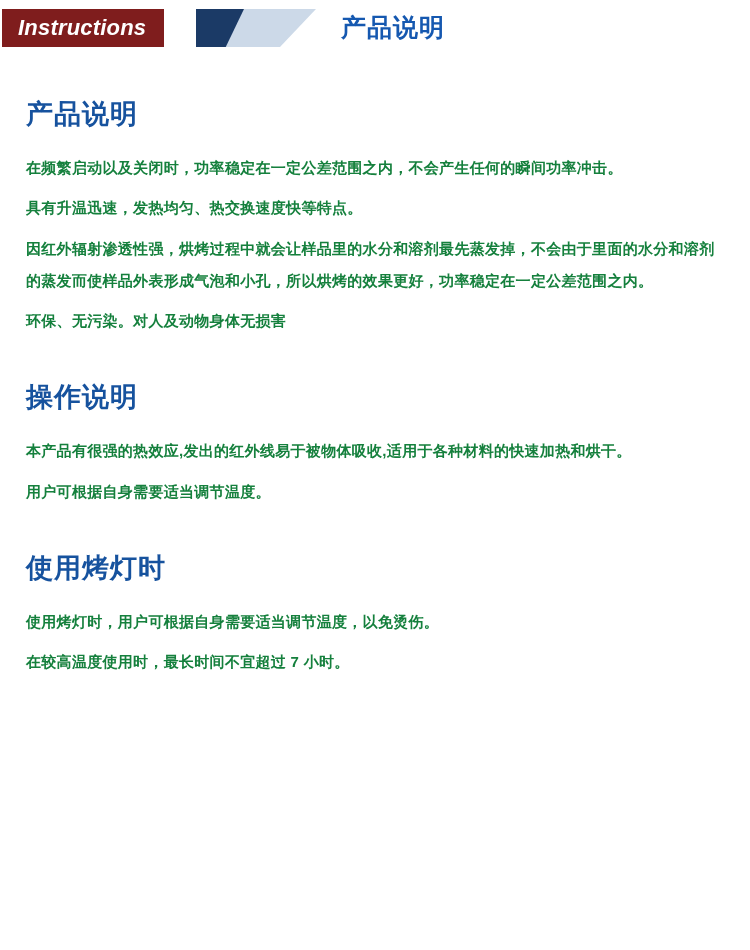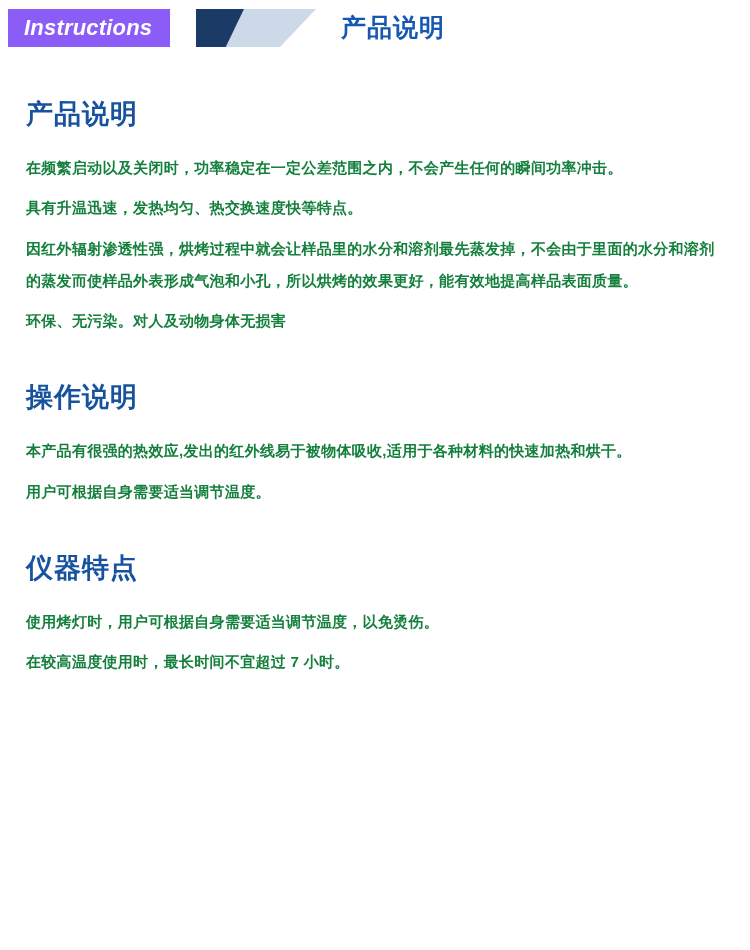--- a/index.html
+++ b/index.html
@@ -18,25 +18,25 @@
   
   .header {
     position: relative;
     width: 750px;
     height: 58px;
     background: #ffffff;
     overflow: hidden;
   }
   .header-tab {
     position: absolute;
-    left: 8px;
+    left: 2px;
     top: 9px;
     height: 38px;
     padding: 0 18px 0 16px;
-    background: #8b5cf6;
+    background: #7f1d1d;
     display: flex;
     align-items: center;
     z-index: 3;
   }
   .header-tab-label {
     color: #ffffff;
     font-size: 22px;
     font-weight: bold;
     font-style: italic;
     letter-spacing: 0.2px;
@@ -119,29 +119,29 @@
   </div>
   <div class="header-title">产品说明</div>
 </div>
 
 <div class="content">
 
   <div class="section">
     <h2 class="section-heading">产品说明</h2>
     <p class="para">在频繁启动以及关闭时，功率稳定在一定公差范围之内，不会产生任何的瞬间功率冲击。</p>
     <p class="para">具有升温迅速，发热均匀、热交换速度快等特点。</p>
-    <p class="para">因红外辐射渗透性强，烘烤过程中就会让样品里的水分和溶剂最先蒸发掉，不会由于里面的水分和溶剂的蒸发而使样品外表形成气泡和小孔，所以烘烤的效果更好，能有效地提高样品表面质量。</p>
+    <p class="para">因红外辐射渗透性强，烘烤过程中就会让样品里的水分和溶剂最先蒸发掉，不会由于里面的水分和溶剂的蒸发而使样品外表形成气泡和小孔，所以烘烤的效果更好，功率稳定在一定公差范围之内。</p>
     <p class="para">环保、无污染。对人及动物身体无损害</p>
   </div>
 
   <div class="section">
     <h2 class="section-heading spaced-top">操作说明</h2>
     <p class="para">本产品有很强的热效应,发出的红外线易于被物体吸收,适用于各种材料的快速加热和烘干。</p>
     <p class="para">用户可根据自身需要适当调节温度。</p>
   </div>
 
   <div class="section">
-    <h2 class="section-heading spaced-top">仪器特点</h2>
+    <h2 class="section-heading spaced-top">使用烤灯时</h2>
     <p class="para">使用烤灯时，用户可根据自身需要适当调节温度，以免烫伤。</p>
     <p class="para">在较高温度使用时，最长时间不宜超过 7 小时。</p>
   </div>
 
 </div>
 
 </body></html>

